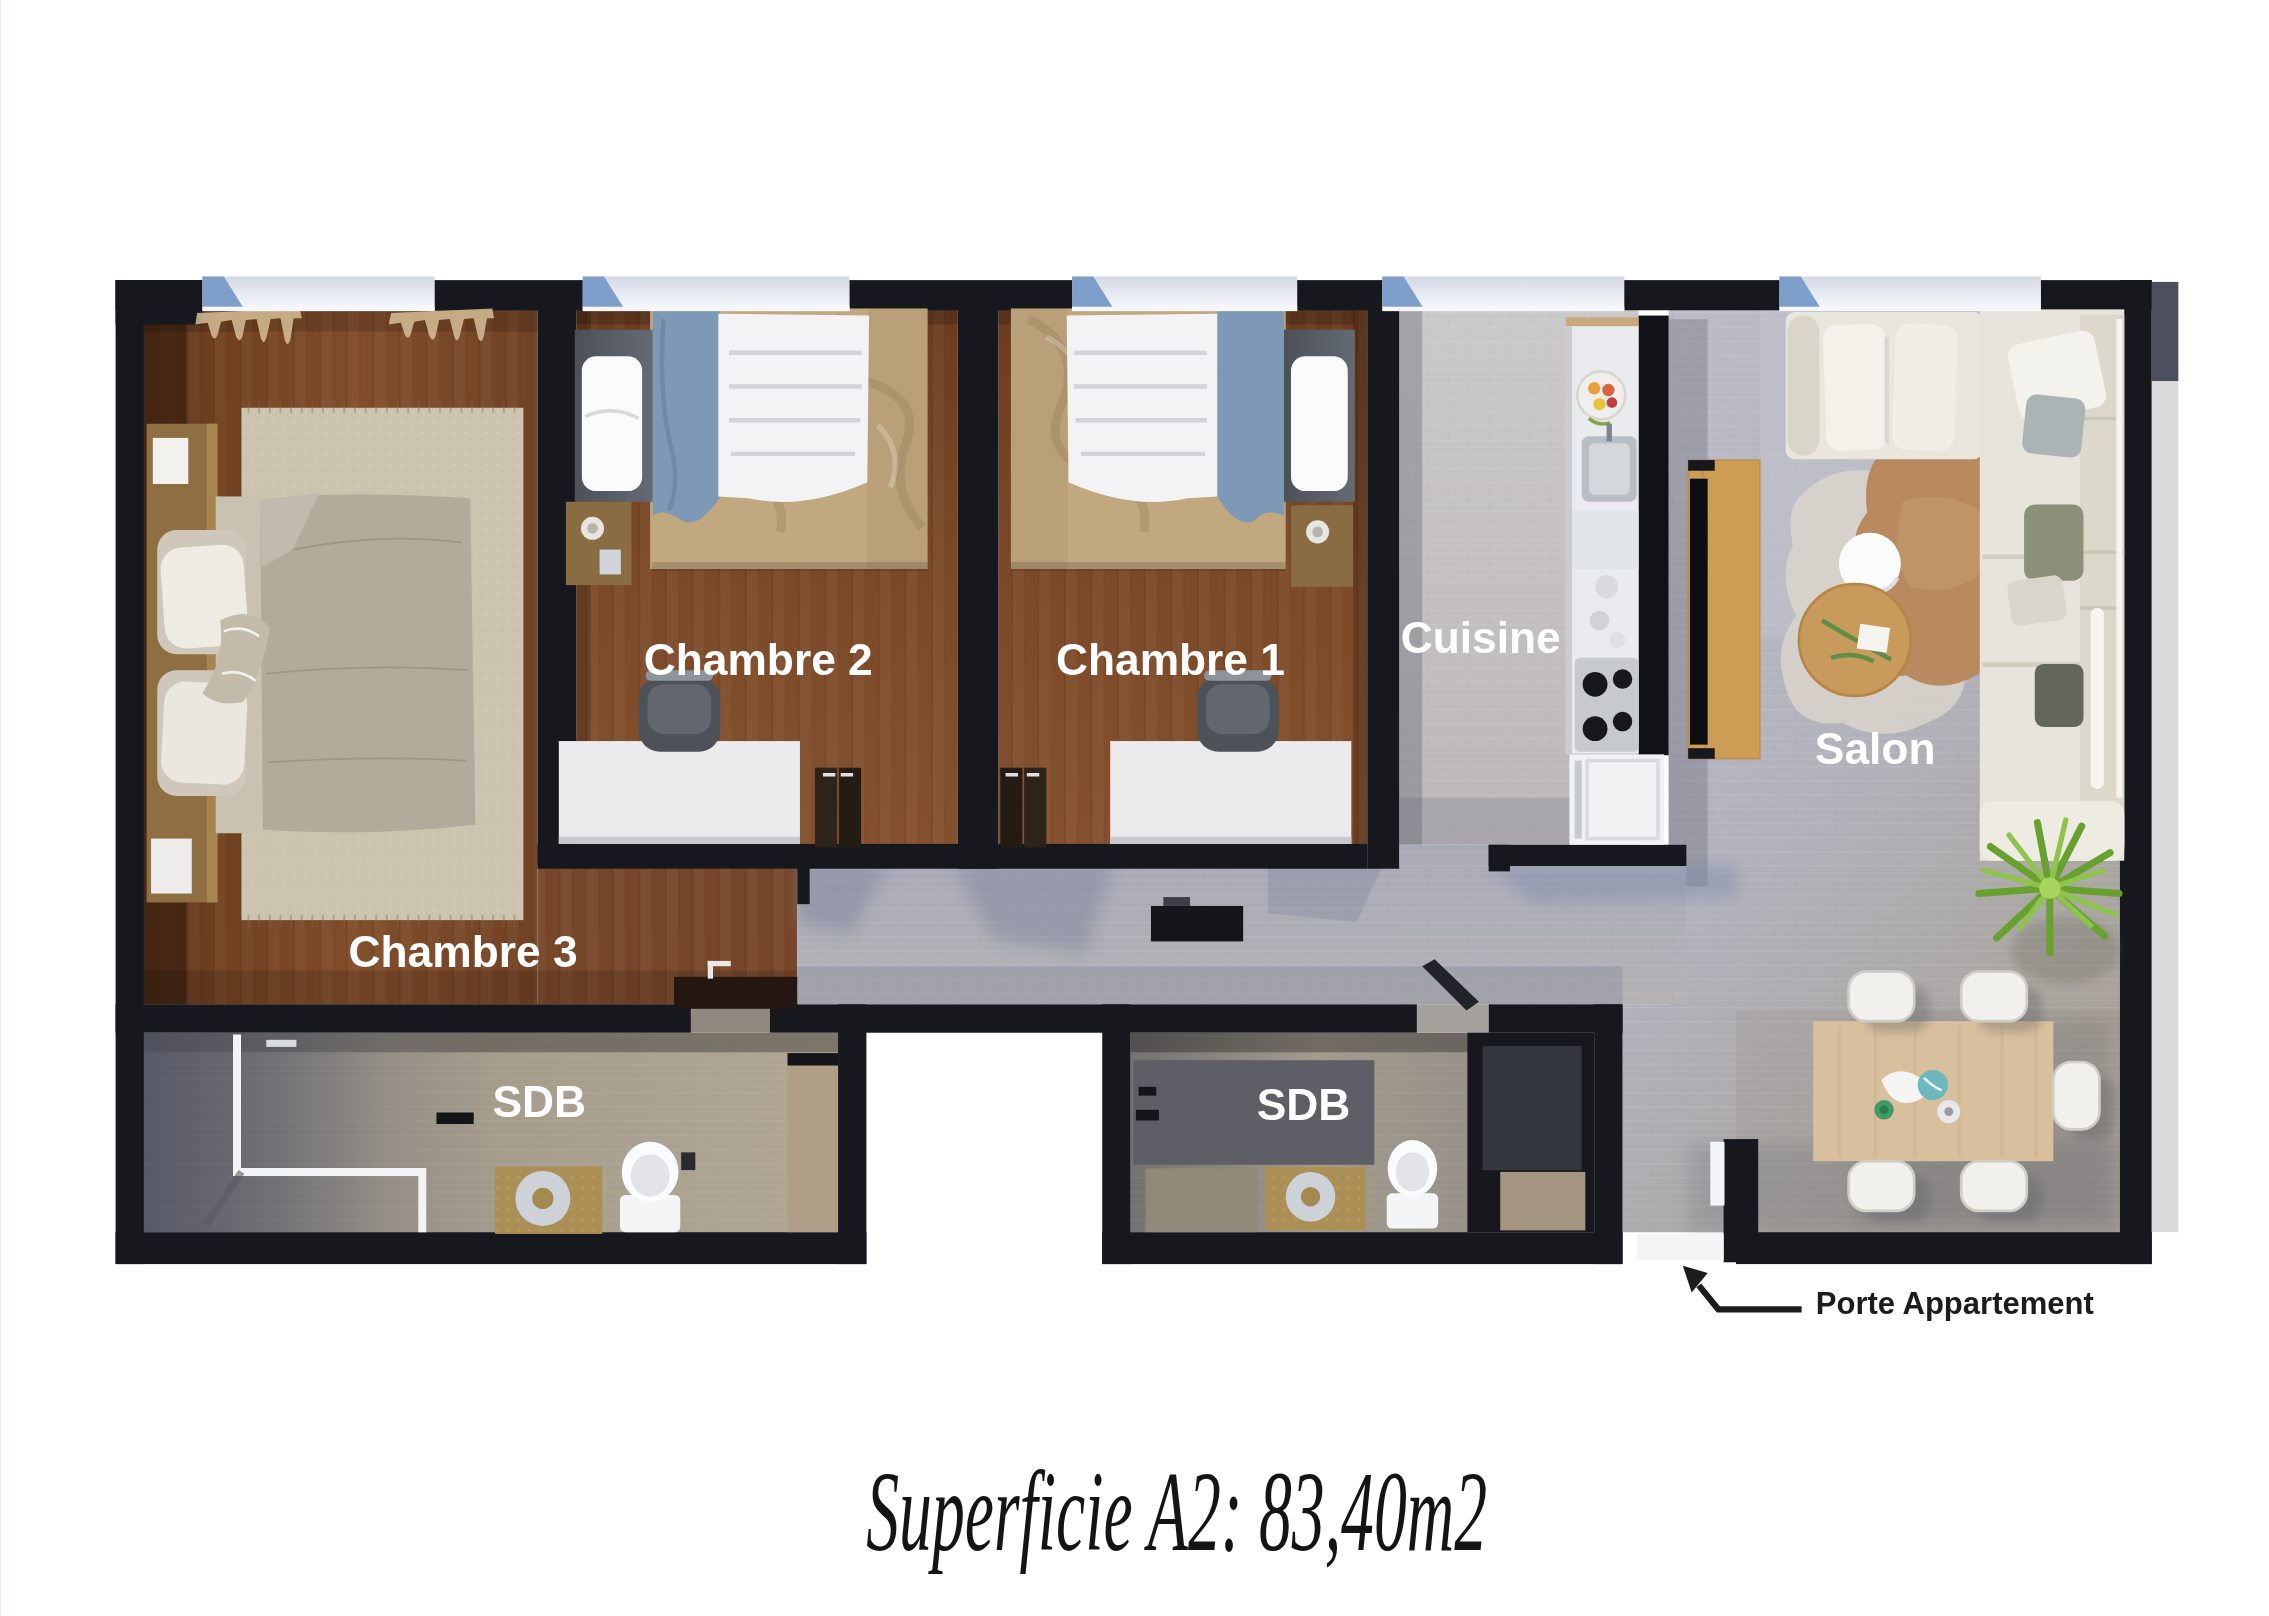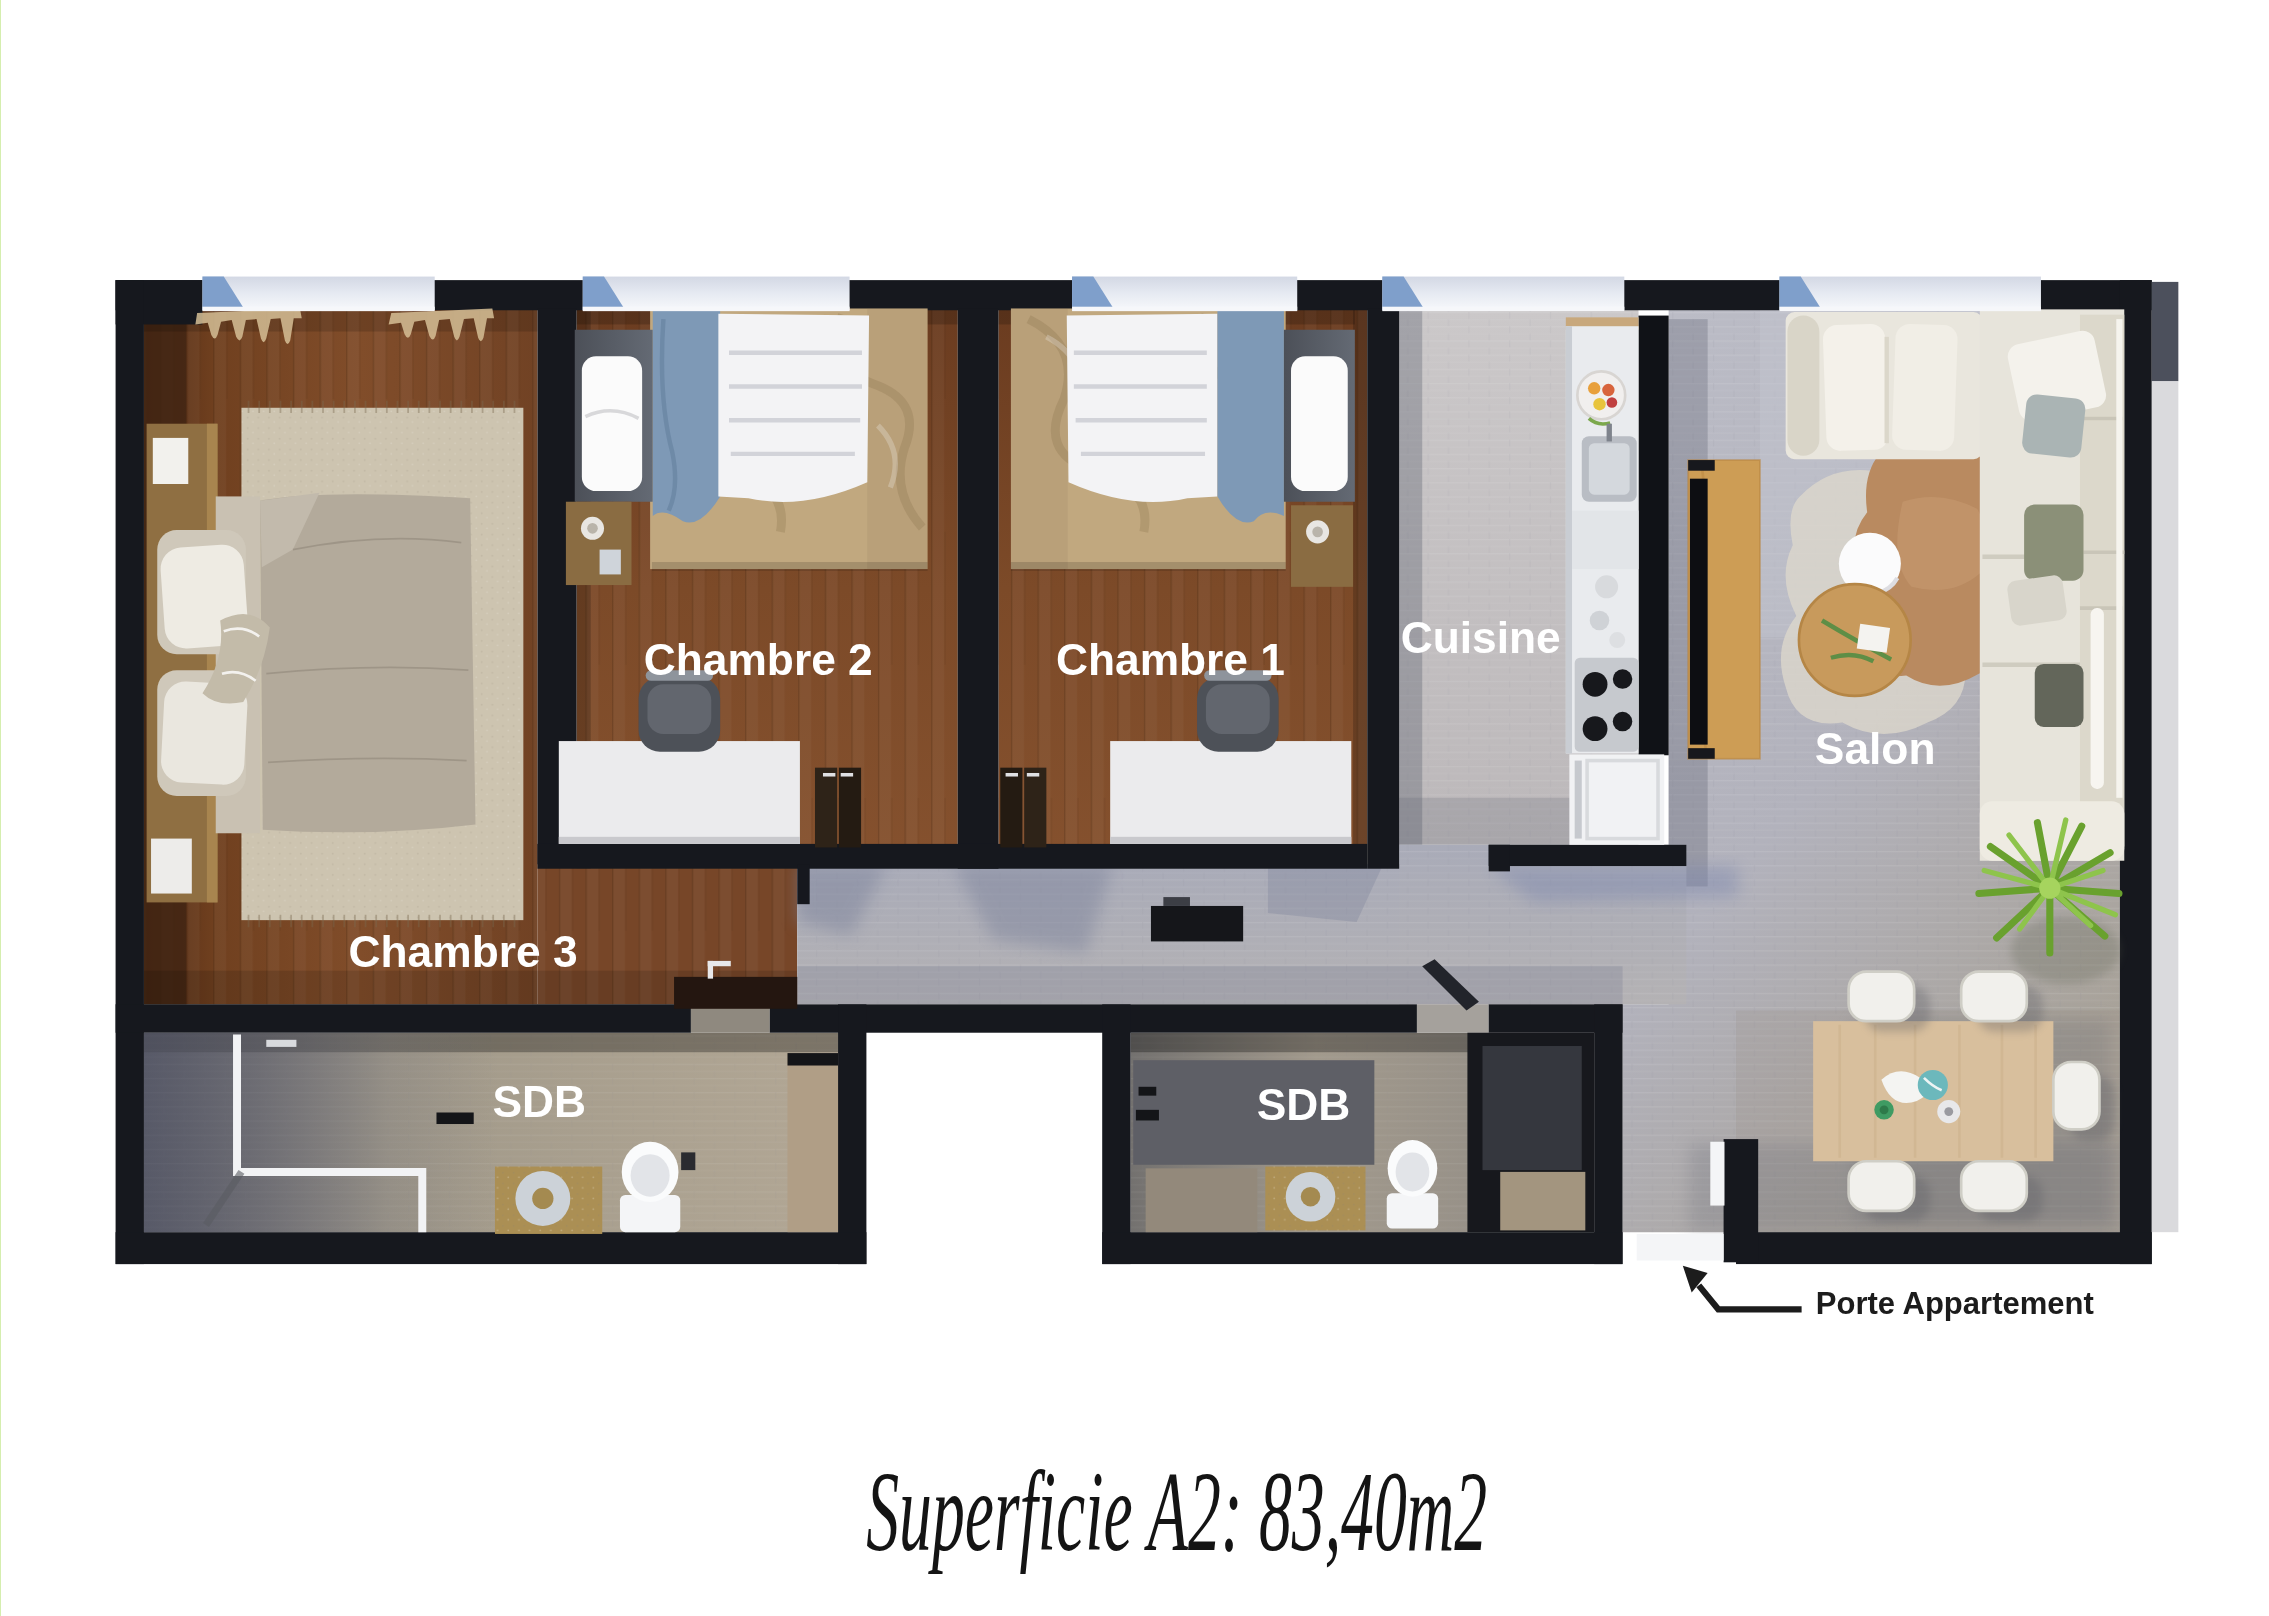--- a/index.html
+++ b/index.html
@@ -1,16 +1,16 @@
 <!DOCTYPE html>
 <html style="font-size:14px"><head>
 <meta charset="utf-8">
 <style>
   html,body{margin:0;padding:0;background:#ffffff;}
-  .page{position:relative;width:2270px;height:1616px;background:#84cc16;overflow:hidden;}
+  .page{position:relative;width:2270px;height:1616px;background:#f9a8d4;overflow:hidden;}
   svg{position:absolute;left:0;top:0;}
   text{font-family:"Liberation Sans", sans-serif;}
 </style>
 </head>
 <body>
 <div class="page">
 <svg width="2270" height="1616" viewBox="0 0 2560 1823">
 <defs>
   <filter id="soft" x="-30%" y="-30%" width="160%" height="160%">
           <feGaussianBlur stdDeviation="9"></feGaussianBlur>

